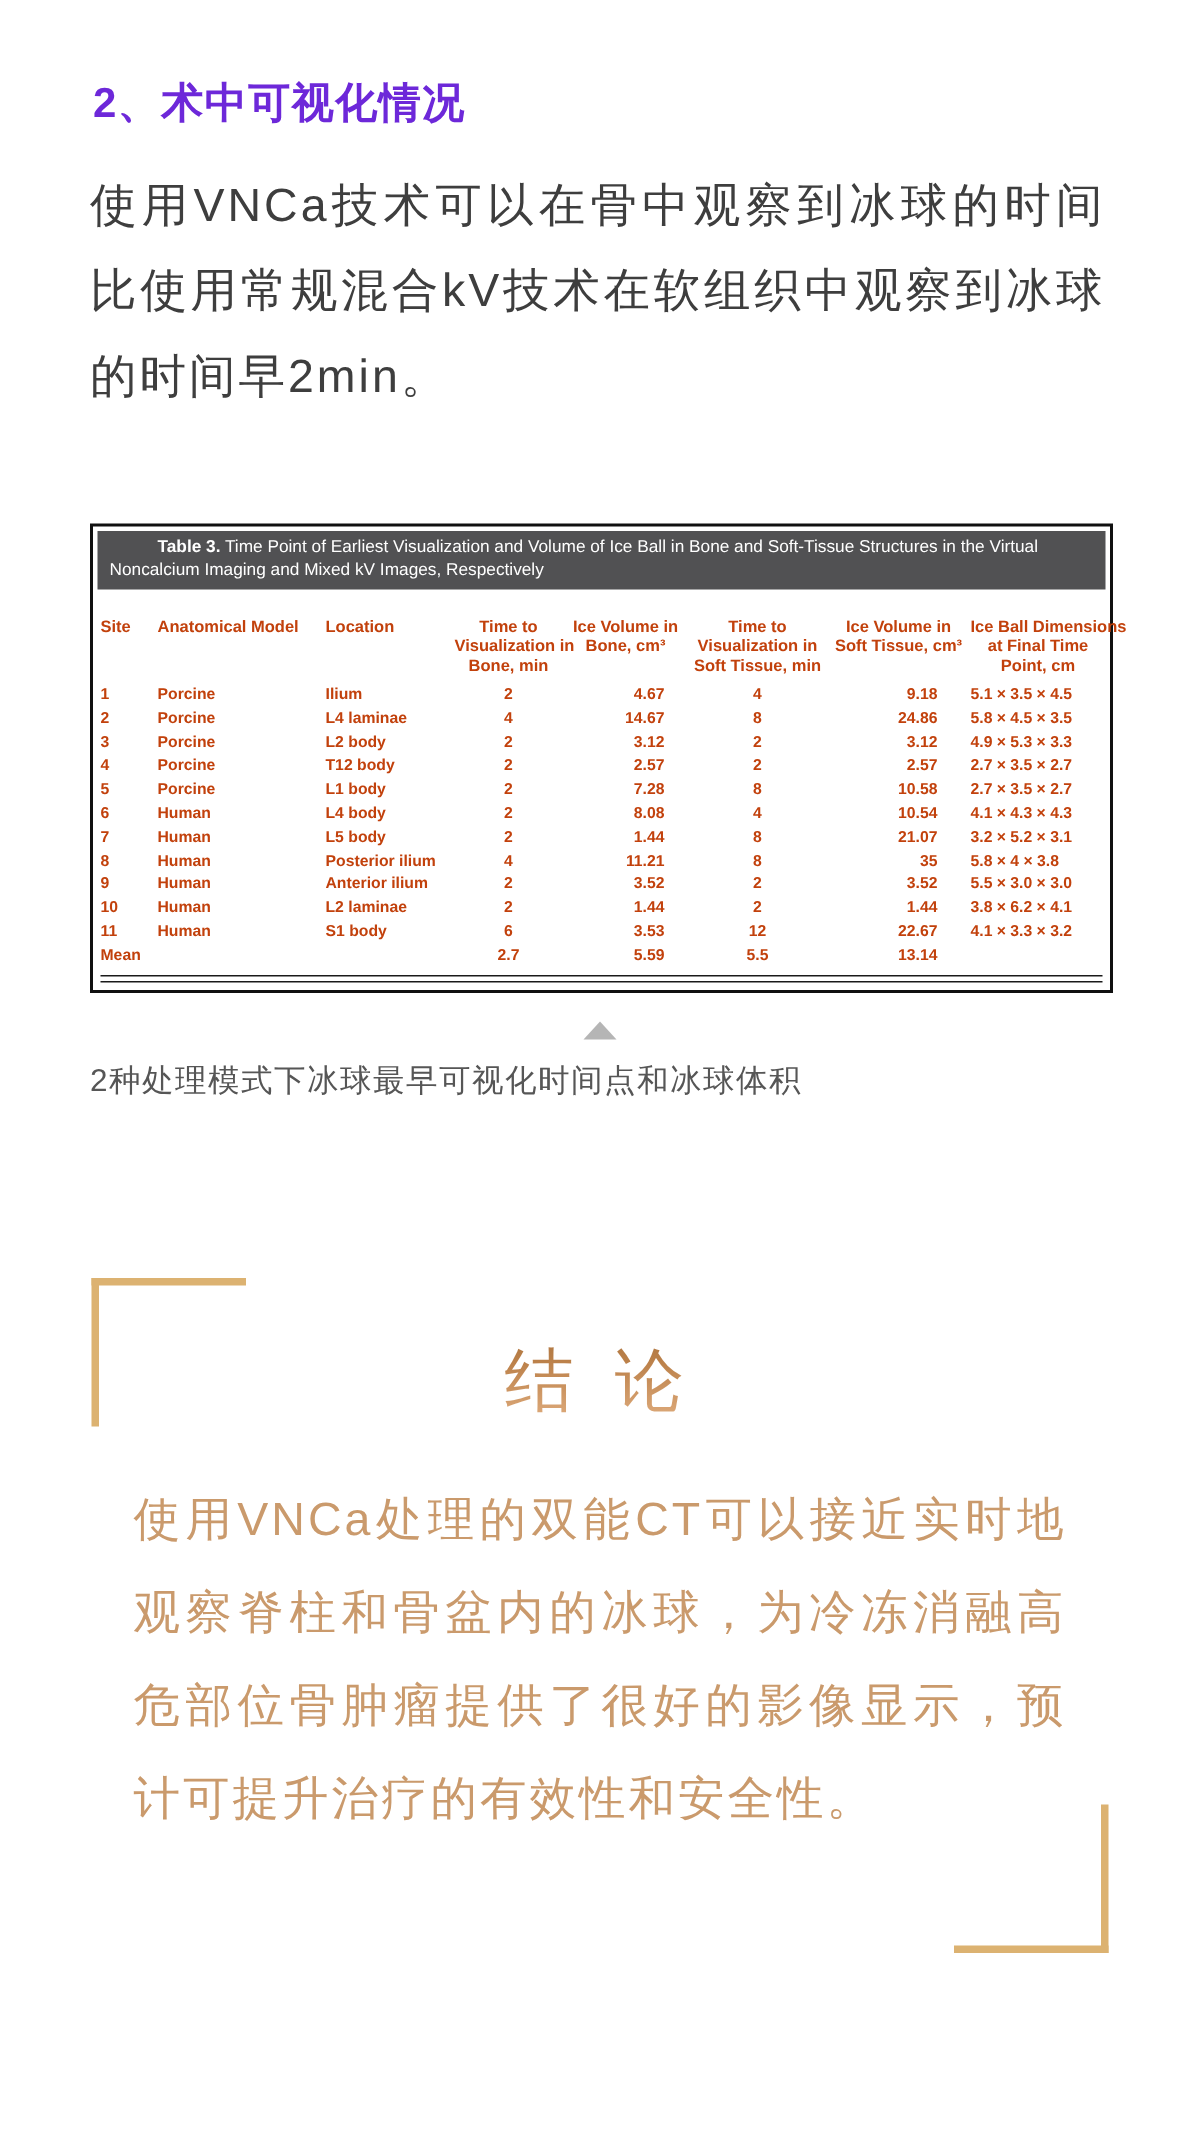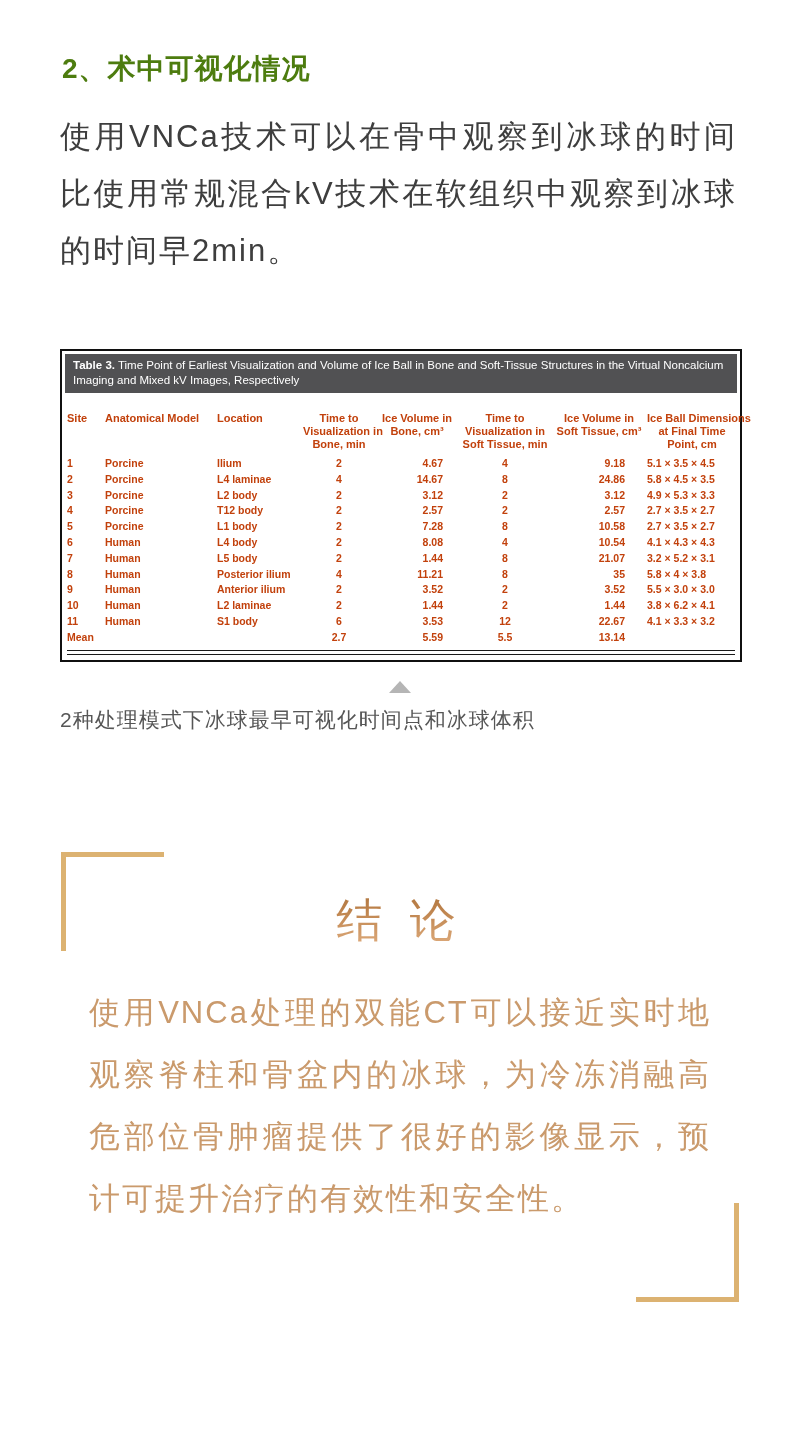--- a/index.html
+++ b/index.html
@@ -7,21 +7,21 @@
     width:800px; min-height:1432px;
     font-family:"Liberation Sans","DejaVu Sans",sans-serif;
     -webkit-font-smoothing:antialiased;
   }
   .content { padding:0 60px; }
 
   
   .section-heading {
     margin:50px 0 0 2px;
     font-size:28px; font-weight:bold;
-    color:#4d7c0f; letter-spacing:1px;
+    color:#6d28d9; letter-spacing:1px;
   }
   .intro-paragraph {
     margin:20px 3px 0 0;
     font-size:31px; line-height:57px;
     color:#3e3e3e; letter-spacing:2px;
     text-align:justify;
   }
 
   
   .table-figure {
@@ -29,21 +29,21 @@
     width:682px; box-sizing:border-box;
     border:2px solid #101010;
     background:#ffffff;
     padding:3px 3px 2px 3px;
   }
   .table-titlebar {
     background:#515153; color:#ffffff;
     padding:4px 8px 5px 8px;
     font-size:11.5px; line-height:15px;
   }
-  .table-titlebar b { font-weight:bold; margin-right:3px; }
+  .table-titlebar b { font-weight:bold; margin-right:3px;margin-left:32px; }
 
   table.results {
     width:100%; border-collapse:collapse; table-layout:fixed;
     margin-top:19px; color:#c2410c;
   }
   table.results th {
     font-size:11px; font-weight:bold; line-height:13px;
     vertical-align:top; padding:0 0 5px 0; white-space:nowrap;
   }
   table.results td {

